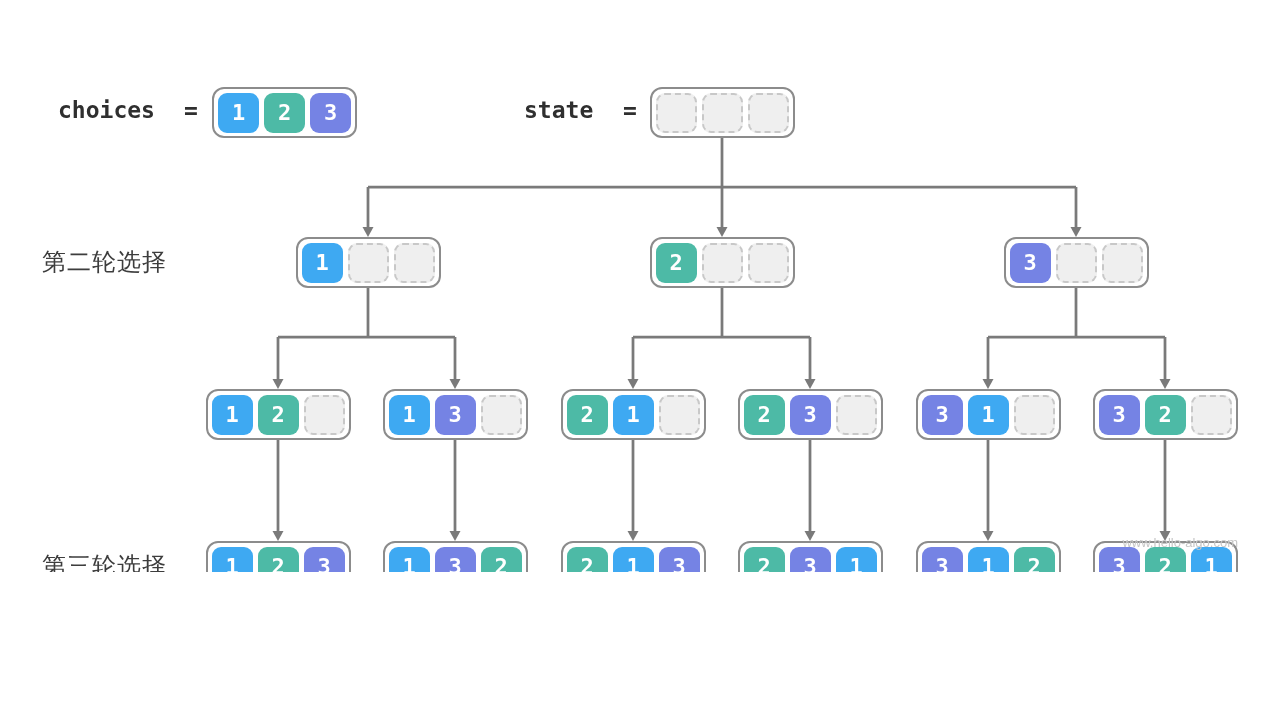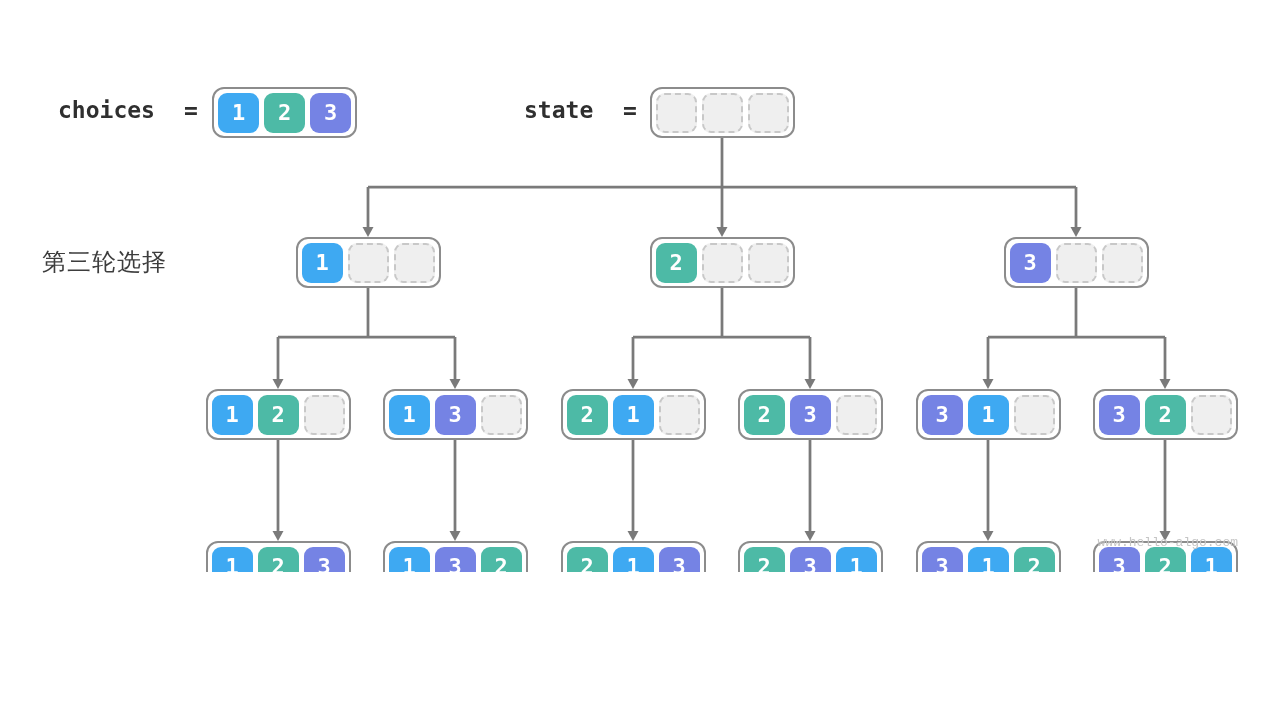--- a/index.html
+++ b/index.html
@@ -62,21 +62,21 @@
     font-size: 24px;
     color: #3d3d3d;
     letter-spacing: 1px;
     white-space: nowrap;
     font-family: "DejaVu Sans", "Liberation Sans", sans-serif;
   }
   .watermark {
     position: absolute;
     right: 42px;
     bottom: 22px;
-    font-family: Liberation Mono, monospace;
+    font-family: Liberation Sans, sans-serif;
     font-size: 13px;
     color: #c6c6c6;
   }
 </style>
 </head>
 <body>
 
 <div class="canvas">
   <svg class="arrows" id="arrow-layer">
       <path d="M722,137 V187" stroke="#7a7a7a" stroke-width="2.75" fill="none"></path>
@@ -128,21 +128,22 @@
     </div>
 
   <span class="kw" style="left:524px; top:97px">state</span>
   <span class="kw" style="left:623px; top:97px">=</span>
   <div class="box" id="state-box" style="left:649.5px; top:87px">
       <div class="cell empty"></div>
       <div class="cell empty"></div>
       <div class="cell empty"></div>
     </div>
 
-  <span class="row-label" style="top:247px">第三轮选择</span>
+  <span class="row-label" style="top:247px">第二轮选择</span>
+  <span class="row-label" style="top:551px">第三轮选择</span>
 
   <div id="nodes-layer">
       <div class="box" style="left: 295.5px; top: 237px;">
         <div class="cell" style="background: rgb(62, 169, 242);">1</div>
         <div class="cell empty"></div>
         <div class="cell empty"></div>
       </div>
       <div class="box" style="left: 649.5px; top: 237px;">
         <div class="cell" style="background: rgb(77, 186, 166);">2</div>
         <div class="cell empty"></div>

